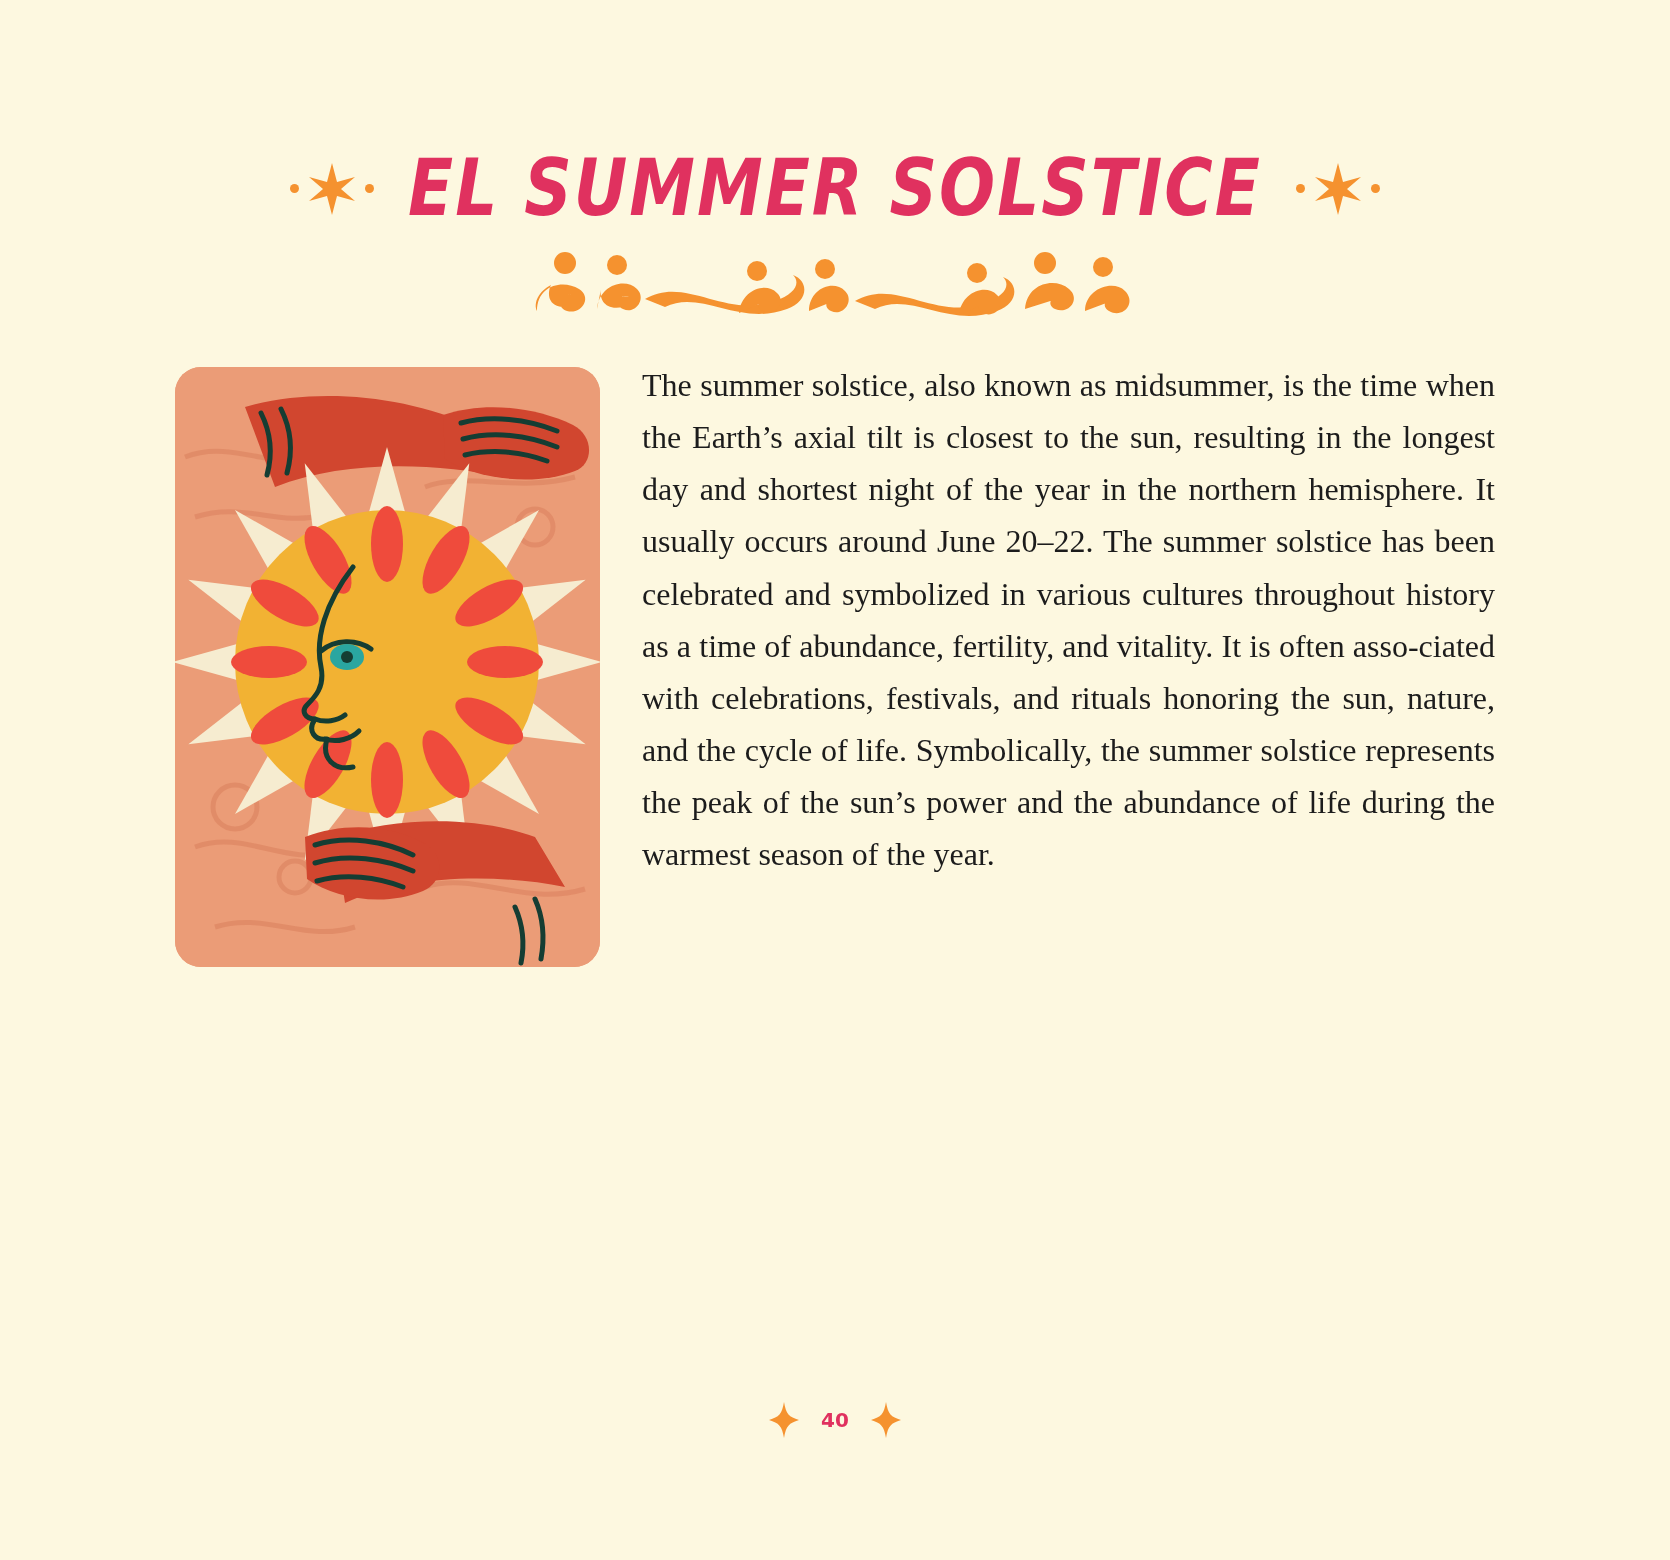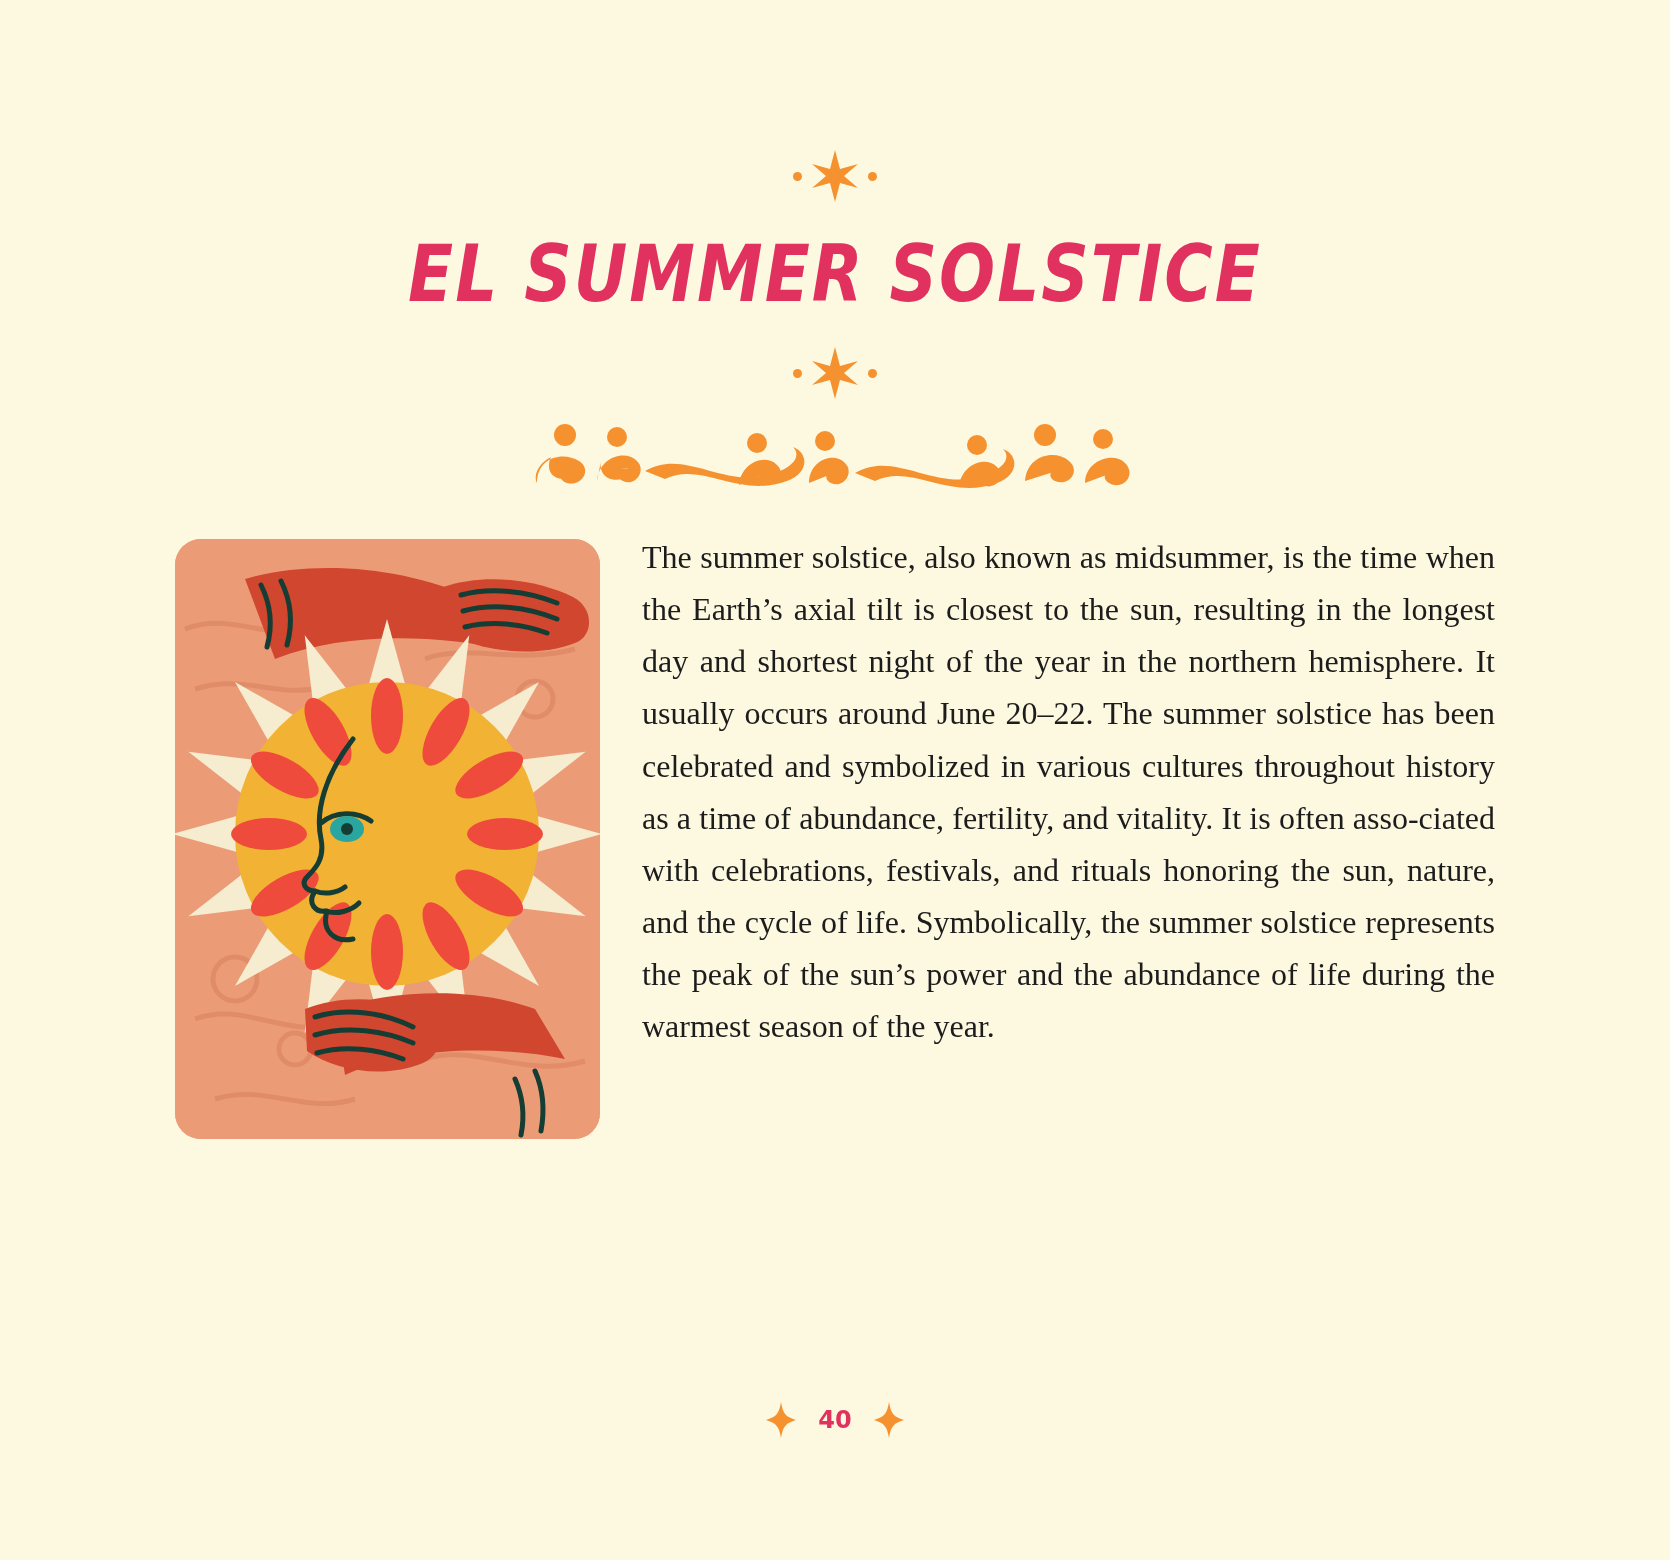--- a/index.html
+++ b/index.html
@@ -20,21 +20,20 @@
     box-sizing: border-box;
   }
 
   
   .title-row {
     display: flex;
     align-items: center;
     justify-content: center;
     gap: 34px;
     padding-top: 150px;
-    flex-direction: column;
   }
   .page-title {
     font-family: "DejaVu Sans", sans-serif;
     font-weight: bold;
     font-style: italic;
     font-size: 66px;
     letter-spacing: 2px;
     color: #e0315f;
     white-space: nowrap;
     text-transform: uppercase;
@@ -102,21 +101,21 @@
     right: 0;
     bottom: 122px;
     display: flex;
     align-items: center;
     justify-content: center;
     gap: 22px;
   }
   .page-number {
     font-family: "DejaVu Sans", sans-serif;
     font-weight: bold;
-    font-size: 24px;
+    font-size: 20px;
     color: #e0315f;
   }
 </style>
 </head>
 <body>
 
 <div class="page">
 
   <div class="title-row">
 

